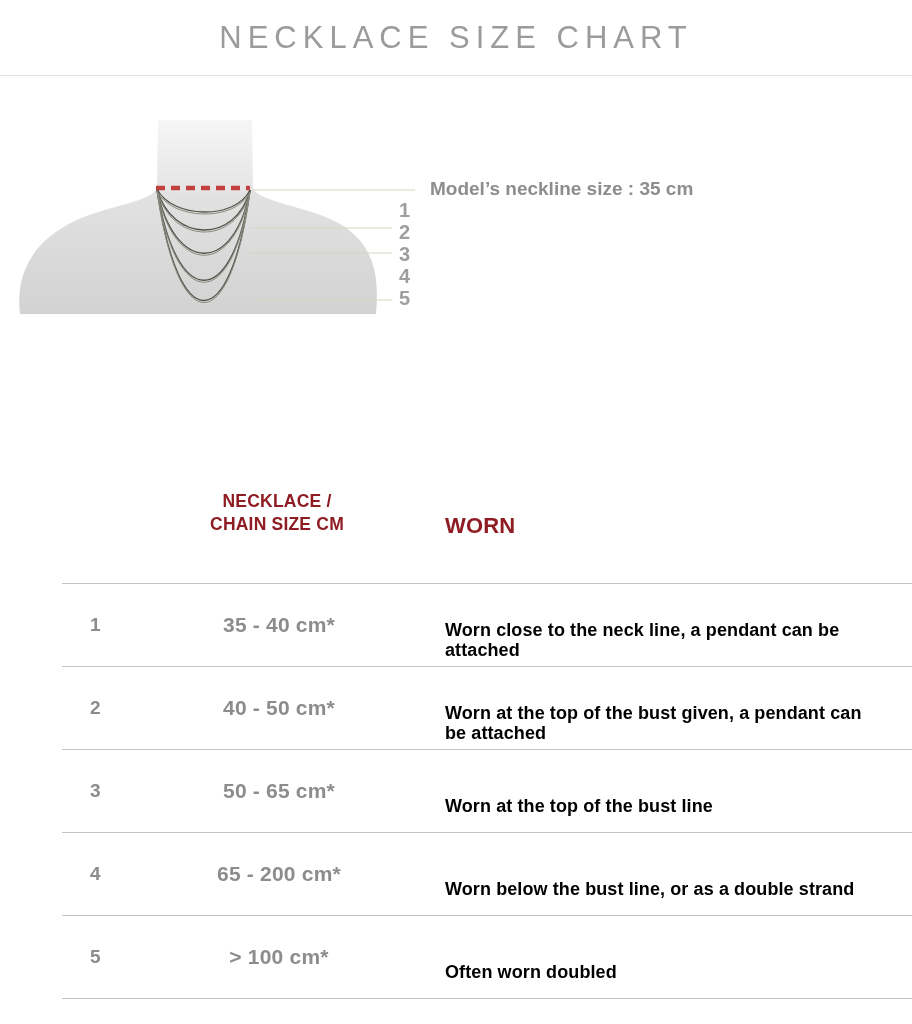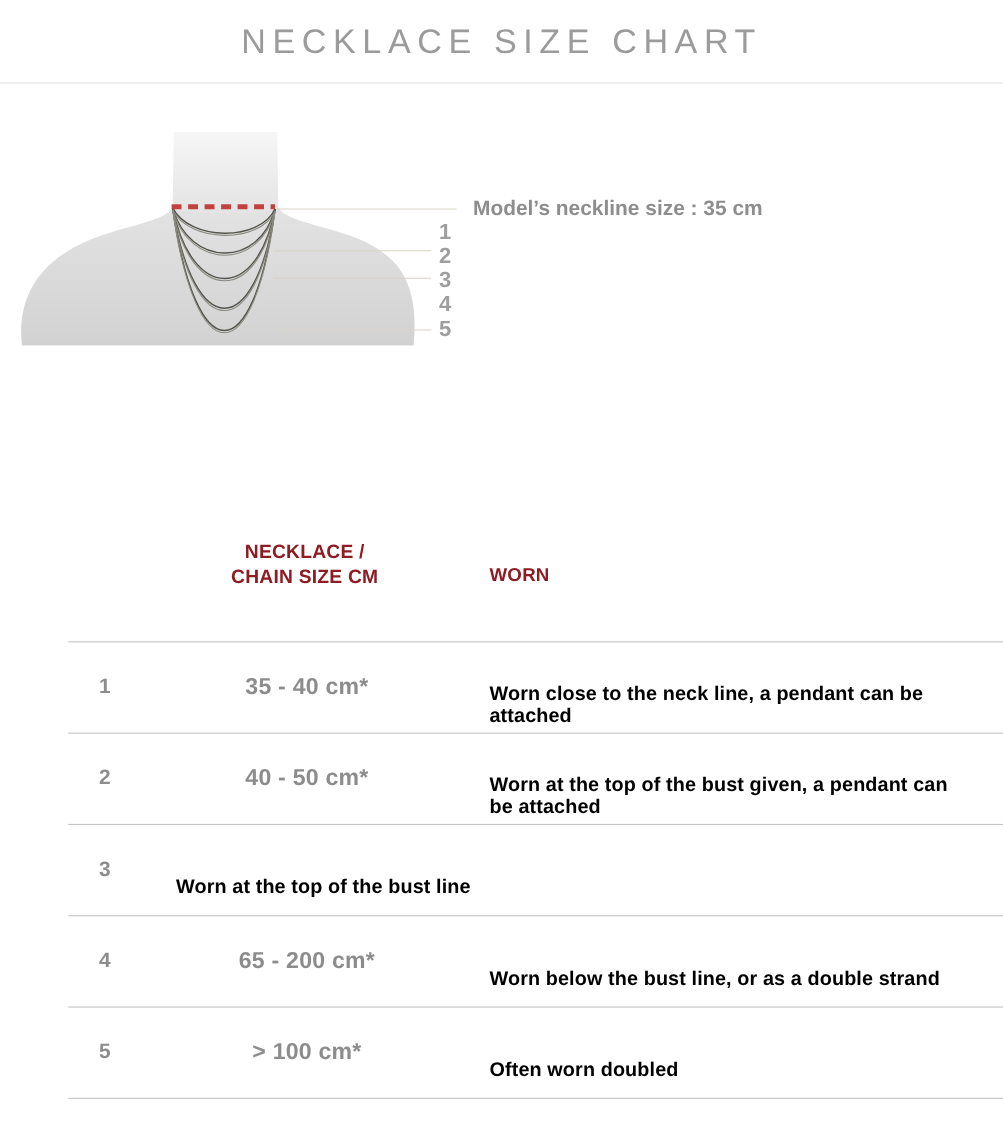--- a/index.html
+++ b/index.html
@@ -34,21 +34,21 @@
   
   .size-table{position:absolute;top:484px;left:0;width:912px;padding-left:40px;}
   .thead{position:relative;height:99px;}
   .th-size{
     position:absolute;left:117px;top:6px;width:240px;
     text-align:center;color:#8e1c22;font-size:17.5px;font-weight:700;
     line-height:23px;white-space:pre-line;letter-spacing:.2px;
   }
   .th-worn{
     position:absolute;left:405px;top:29px;
-    color:#8e1c22;font-size:17px;font-weight:700;letter-spacing:.2px;
+    color:#8e1c22;font-size:22px;font-weight:700;letter-spacing:.2px;
   }
   .trow{
     margin:0 18px 0 22px;
     height:82px;
     border-top:1px solid #c4c4c4;
     display:flex;align-items:center;
   }
   .trow:last-child{border-bottom:1px solid #c4c4c4;}
   .c-num{
     margin-left:28px;width:24px;flex:none;
@@ -140,20 +140,21 @@
 attached</div>
     </div>
     <div class="trow">
       <div class="c-num">2</div>
       <div class="c-size">40 - 50 cm*</div>
       <div class="c-worn">Worn at the top of the bust given, a pendant can
 be attached</div>
     </div>
     <div class="trow">
       <div class="c-num">3</div>
+      <div class="c-size">50 - 65 cm*</div>
       <div class="c-worn">Worn at the top of the bust line</div>
     </div>
     <div class="trow">
       <div class="c-num">4</div>
       <div class="c-size">65 - 200 cm*</div>
       <div class="c-worn">Worn below the bust line, or as a double strand</div>
     </div>
     <div class="trow">
       <div class="c-num">5</div>
       <div class="c-size">&gt; 100 cm*</div>

